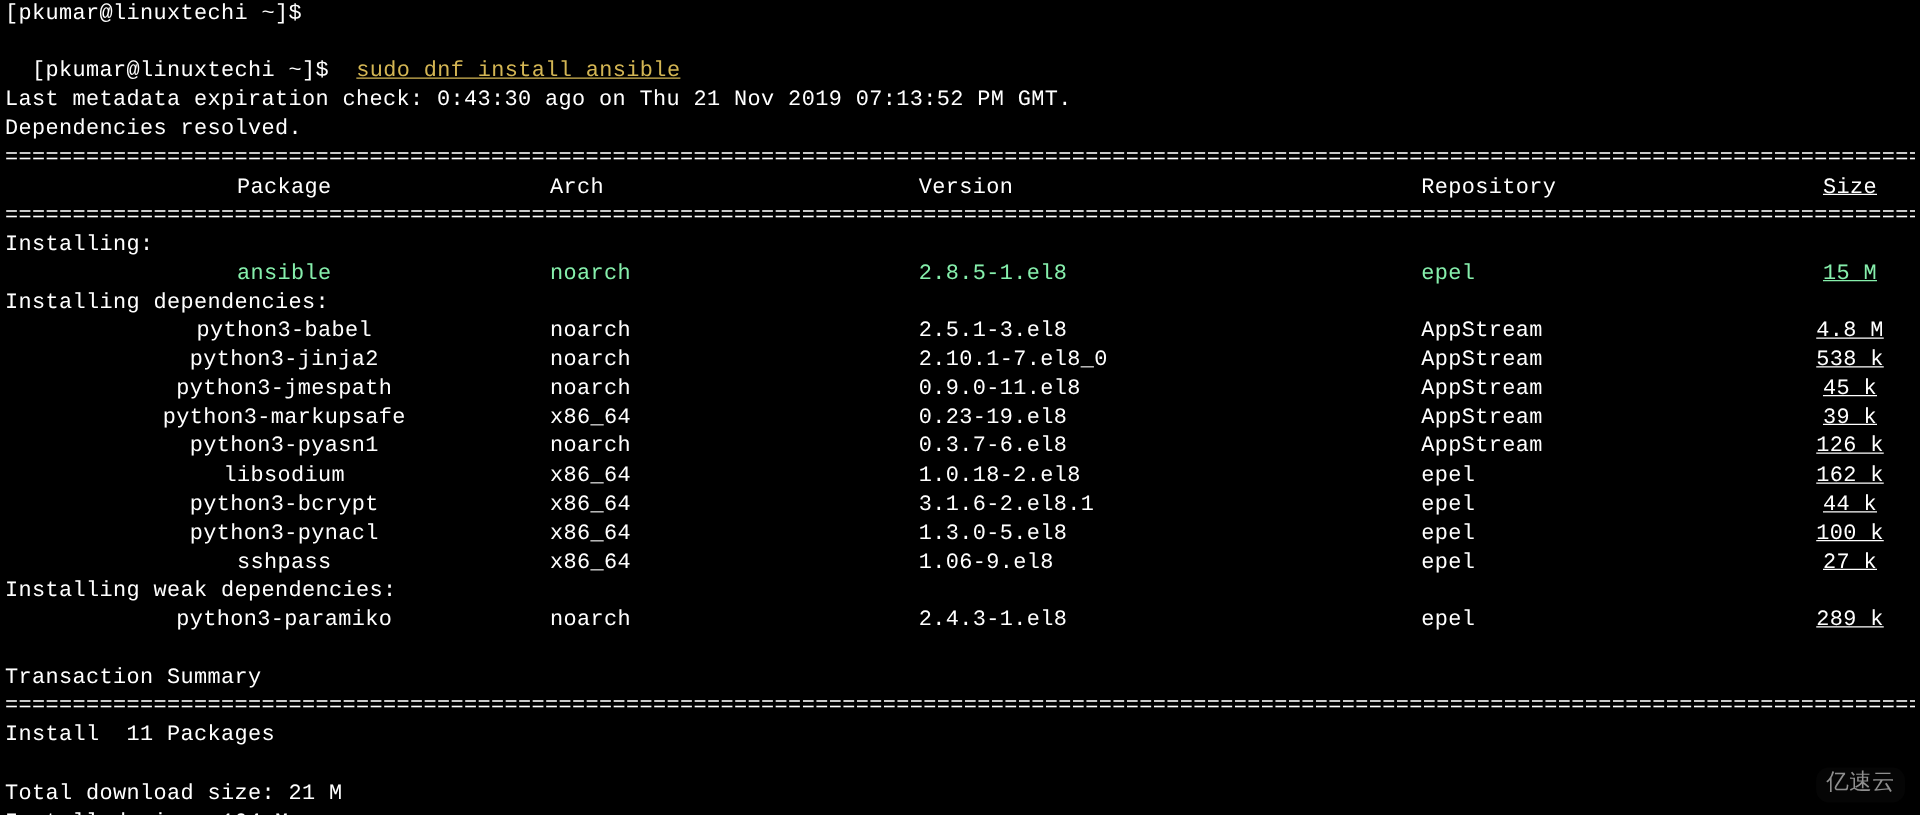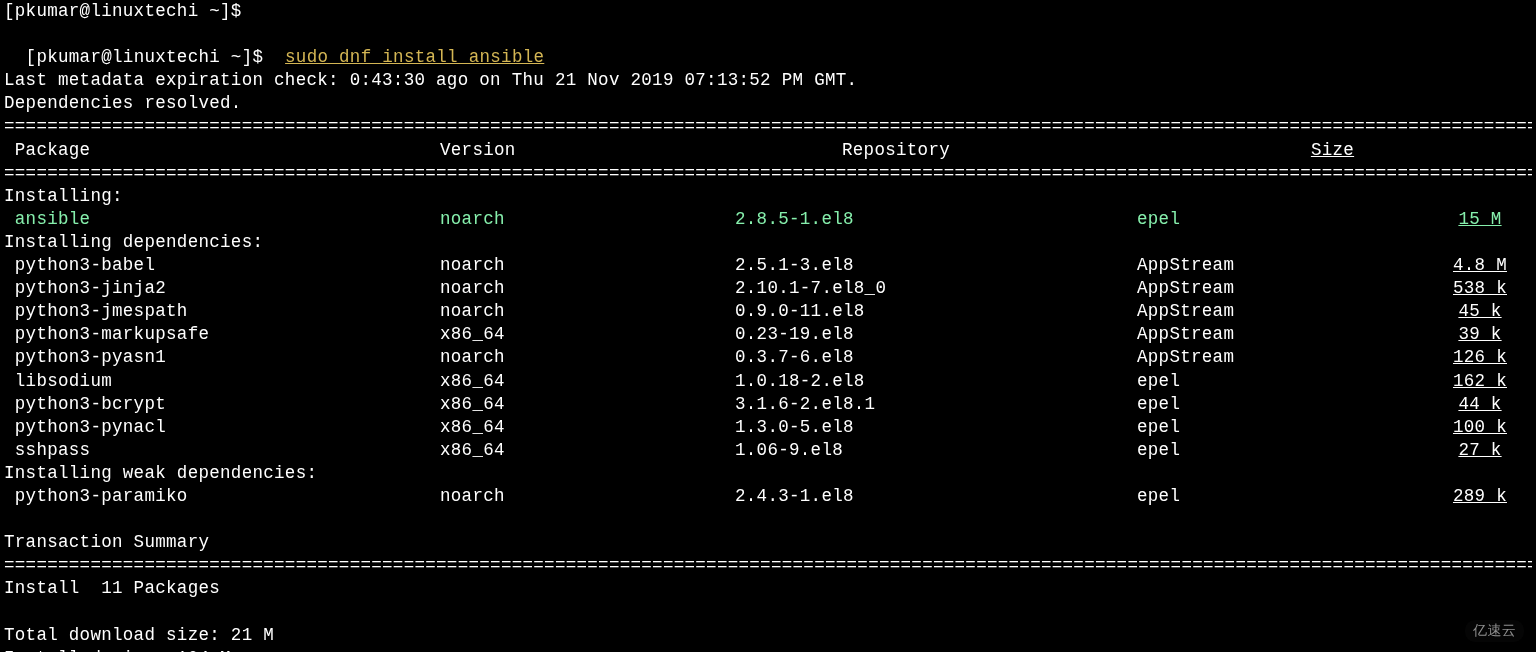--- a/index.html
+++ b/index.html
@@ -26,31 +26,31 @@
     .cmd { color: #d4b654; text-decoration: underline; margin-left: 11px; }
     .hl { color: #86efac; }
     .hr {
       white-space: pre;
       overflow: hidden;
     }
     .row {
       display: flex;
       white-space: pre;
     }
-    .col-pkg  { width: 436px; flex: 0 0 436px; }
+    .col-pkg  { width: 436px; flex: 0 0 436px; text-align: center; }
     .col-arch { width: 295px; flex: 0 0 295px; }
     .col-ver  { width: 402px; flex: 0 0 402px; }
     .col-repo { width: 295px; flex: 0 0 295px; }
     .col-size { flex: 1; text-align: center; padding-right: 4px; text-decoration: underline; }
     .watermark {
       position: absolute;
       right: 12px;
       bottom: 10px;
       color: #ccc;
-      font-size: 14px;
+      font-size: 18px;
       opacity: 0.7;
       background: rgba(255,255,255,0.03);
       padding: 2px 8px;
       border-radius: 10px;
     }
   </style>
 </head>
 <body>
 
 <div class="line"><span>[pkumar@linuxtechi ~]$</span></div>
@@ -59,20 +59,21 @@
   <span class="prompt-user">[pkumar@linuxtechi ~]$ </span><span class="cmd">sudo dnf install ansible</span>
 </div>
 
 <div class="line">Last metadata expiration check: 0:43:30 ago on Thu 21 Nov 2019 07:13:52 PM GMT.</div>
 <div class="line">Dependencies resolved.</div>
 
 <div class="hr">================================================================================================================================================================================================================================</div>
 
 <div class="row">
   <span class="col-pkg"> Package</span>
+  <span class="col-arch">Arch</span>
   <span class="col-ver">Version</span>
   <span class="col-repo">Repository</span>
   <span class="col-size">Size</span>
 </div>
 
 <div class="hr">================================================================================================================================================================================================================================</div>
 
 <div class="line">Installing:</div>
 
 <div class="row hl">

